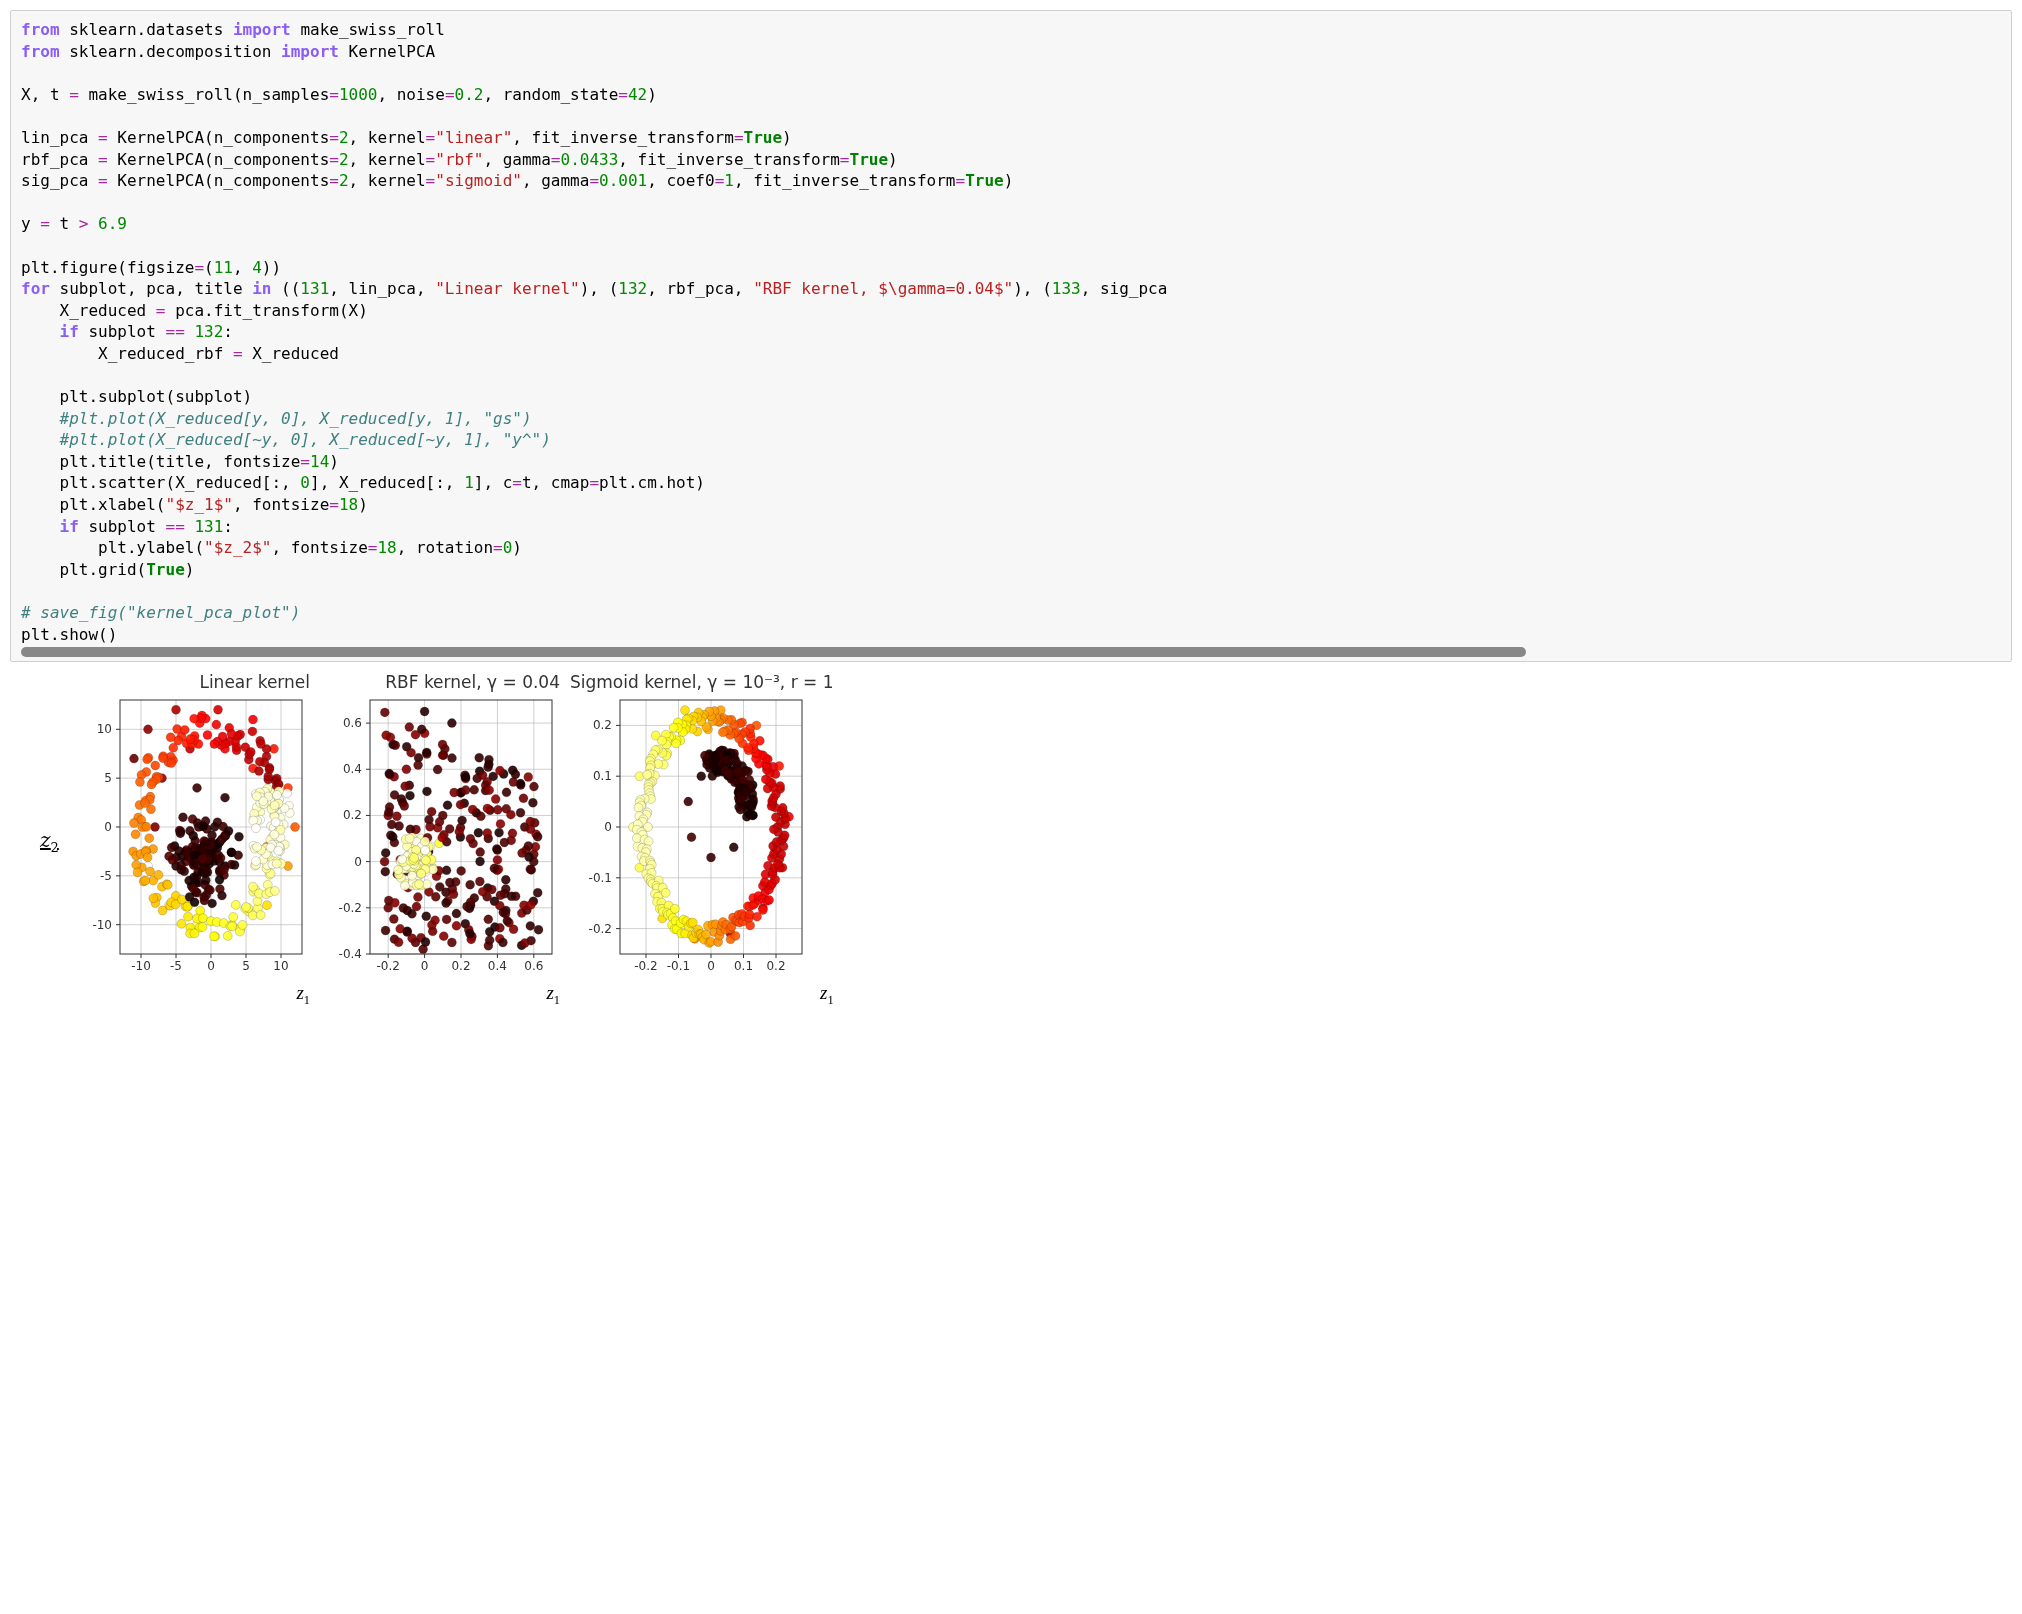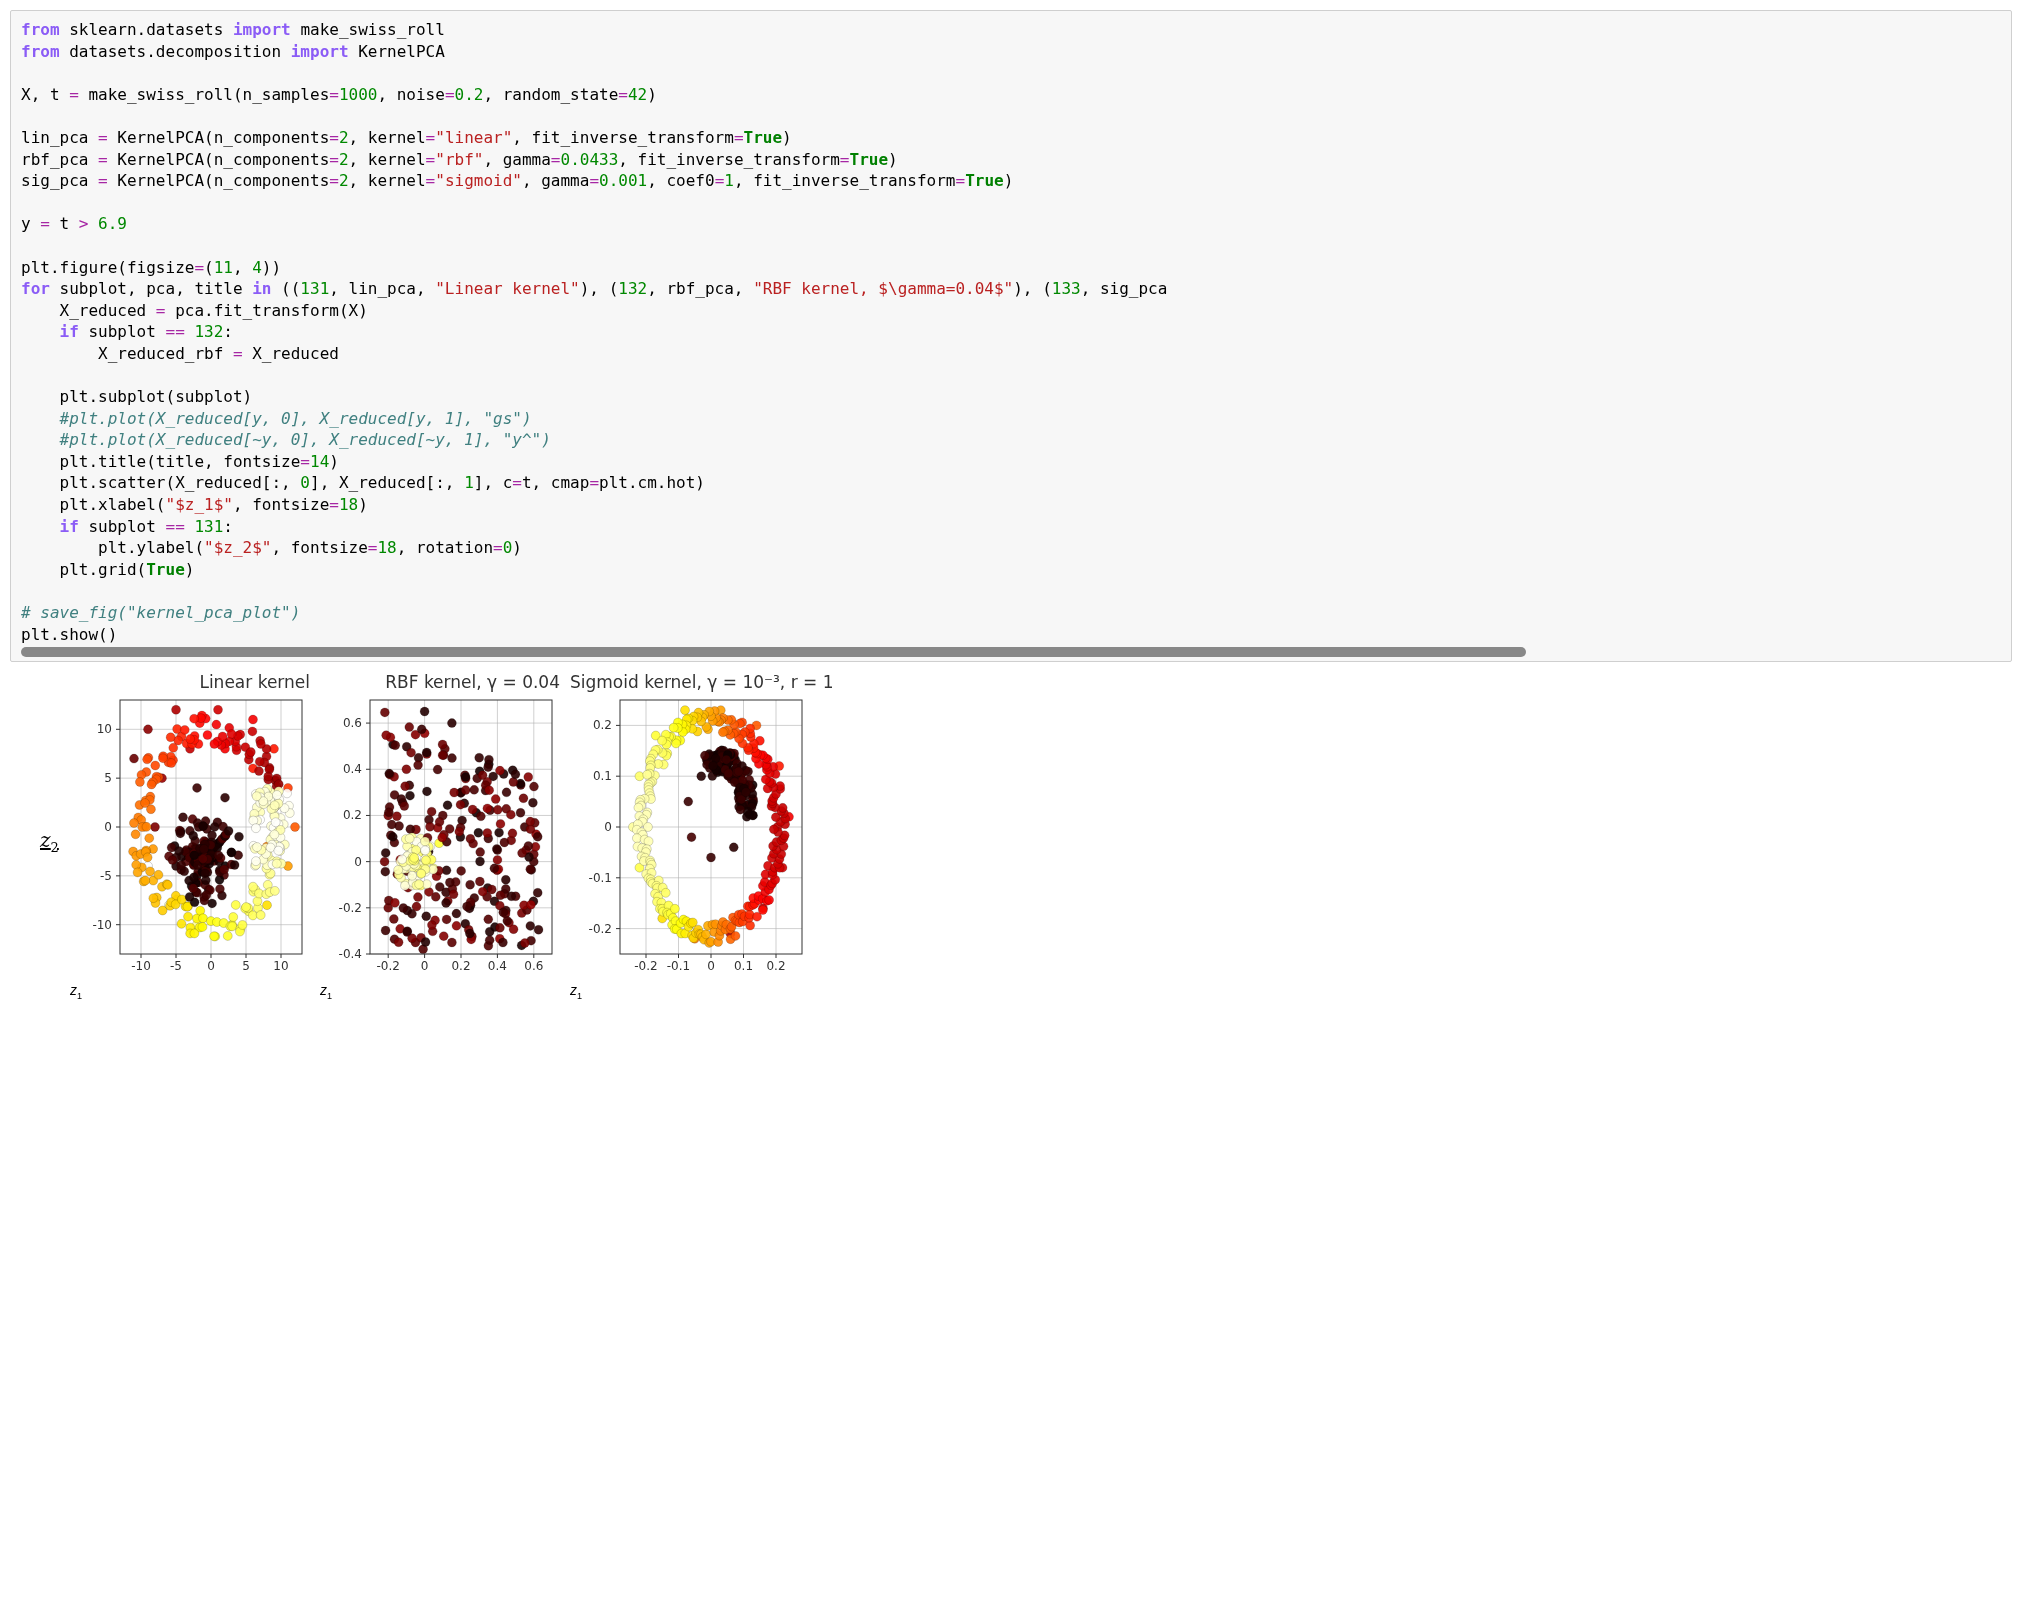--- a/index.html
+++ b/index.html
@@ -63,38 +63,38 @@
     color: #333;
     margin-bottom: 2px;
   }
   .axis-label-y {
     position: absolute;
     font-family: "DejaVu Serif", serif;
     font-style: italic;
     font-size: 20px;
   }
   .axis-label-x {
-    text-align: left;
-    font-family: Liberation Sans, sans-serif;
+    text-align: right;
+    font-family: Liberation Serif, serif;
     font-style: italic;
-    font-size: 14px;
+    font-size: 19px;
     margin-top: -2px;
   }
   .sub { font-size: 0.65em; vertical-align: sub; font-style: normal;}
   svg { display: block; }
   .tick text { font-family: "DejaVu Sans", sans-serif; font-size: 12px; fill: #333; }
   .grid line { stroke: #b0b0b0; stroke-width: 0.6; }
   .frame { fill: none; stroke: #333; stroke-width: 1; }
 </style>
 </head>
 <body>
 
 <div class="code-cell">
   <pre id="code-pre"><span class="tok-kw">from </span><span>sklearn.datasets </span><span class="tok-kw">import </span><span>make_swiss_roll</span>
-<span class="tok-kw">from </span><span>datasets.decomposition </span><span class="tok-kw">import </span><span>KernelPCA</span>
+<span class="tok-kw">from </span><span>sklearn.decomposition </span><span class="tok-kw">import </span><span>KernelPCA</span>
 
 <span>X, t </span><span class="tok-op">=</span><span> make_swiss_roll(n_samples</span><span class="tok-op">=</span><span class="tok-num">1000</span><span>, noise</span><span class="tok-op">=</span><span class="tok-num">0.2</span><span>, random_state</span><span class="tok-op">=</span><span class="tok-num">42</span><span>)</span>
 
 <span>lin_pca </span><span class="tok-op">=</span><span> KernelPCA(n_components</span><span class="tok-op">=</span><span class="tok-num">2</span><span>, kernel</span><span class="tok-op">=</span><span class="tok-str">"linear"</span><span>, fit_inverse_transform</span><span class="tok-op">=</span><span class="tok-bool">True</span><span>)</span>
 <span>rbf_pca </span><span class="tok-op">=</span><span> KernelPCA(n_components</span><span class="tok-op">=</span><span class="tok-num">2</span><span>, kernel</span><span class="tok-op">=</span><span class="tok-str">"rbf"</span><span>, gamma</span><span class="tok-op">=</span><span class="tok-num">0.0433</span><span>, fit_inverse_transform</span><span class="tok-op">=</span><span class="tok-bool">True</span><span>)</span>
 <span>sig_pca </span><span class="tok-op">=</span><span> KernelPCA(n_components</span><span class="tok-op">=</span><span class="tok-num">2</span><span>, kernel</span><span class="tok-op">=</span><span class="tok-str">"sigmoid"</span><span>, gamma</span><span class="tok-op">=</span><span class="tok-num">0.001</span><span>, coef0</span><span class="tok-op">=</span><span class="tok-num">1</span><span>, fit_inverse_transform</span><span class="tok-op">=</span><span class="tok-bool">True</span><span>)</span>
 
 <span>y </span><span class="tok-op">=</span><span> t </span><span class="tok-op">&gt;</span><span> </span><span class="tok-num">6.9</span>
 
 <span>plt.figure(figsize</span><span class="tok-op">=</span><span>(</span><span class="tok-num">11</span><span>, </span><span class="tok-num">4</span><span>))</span>

